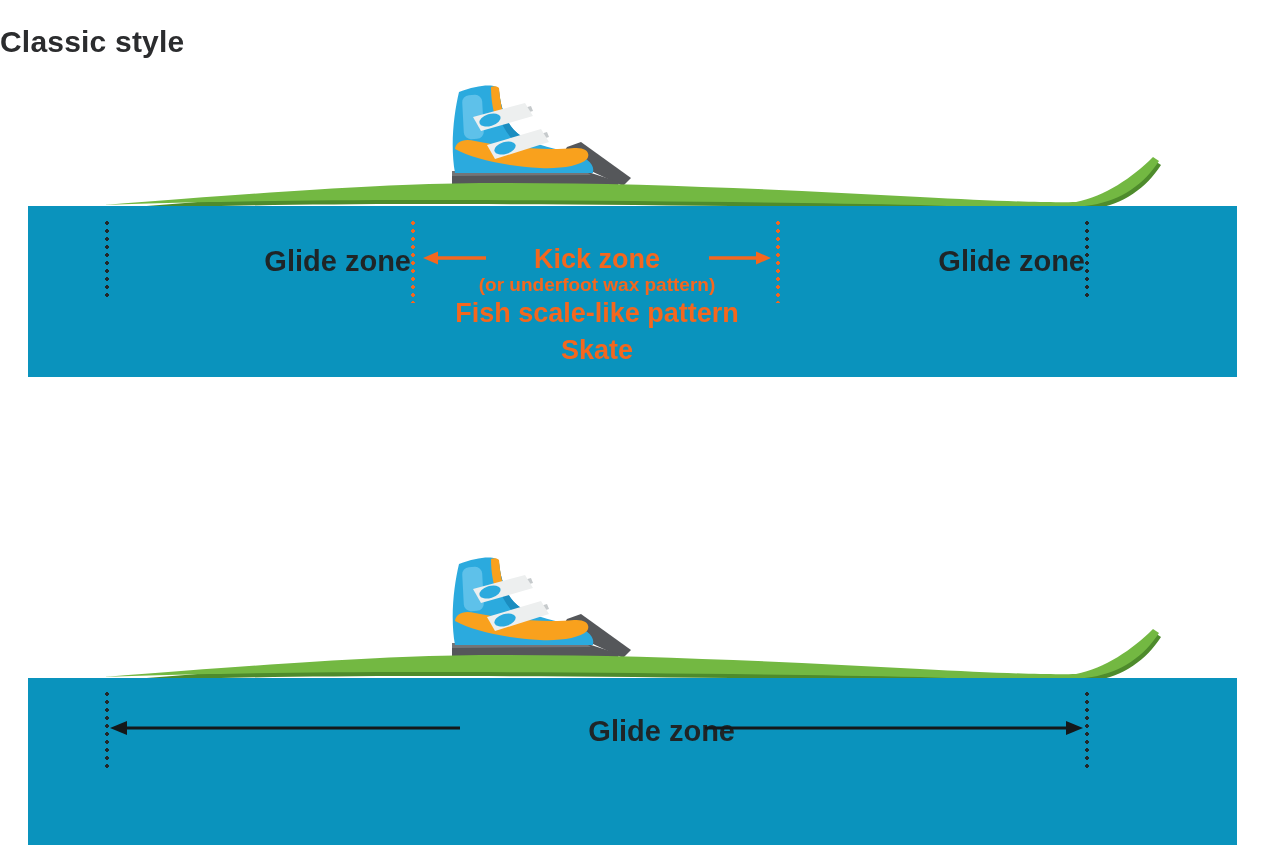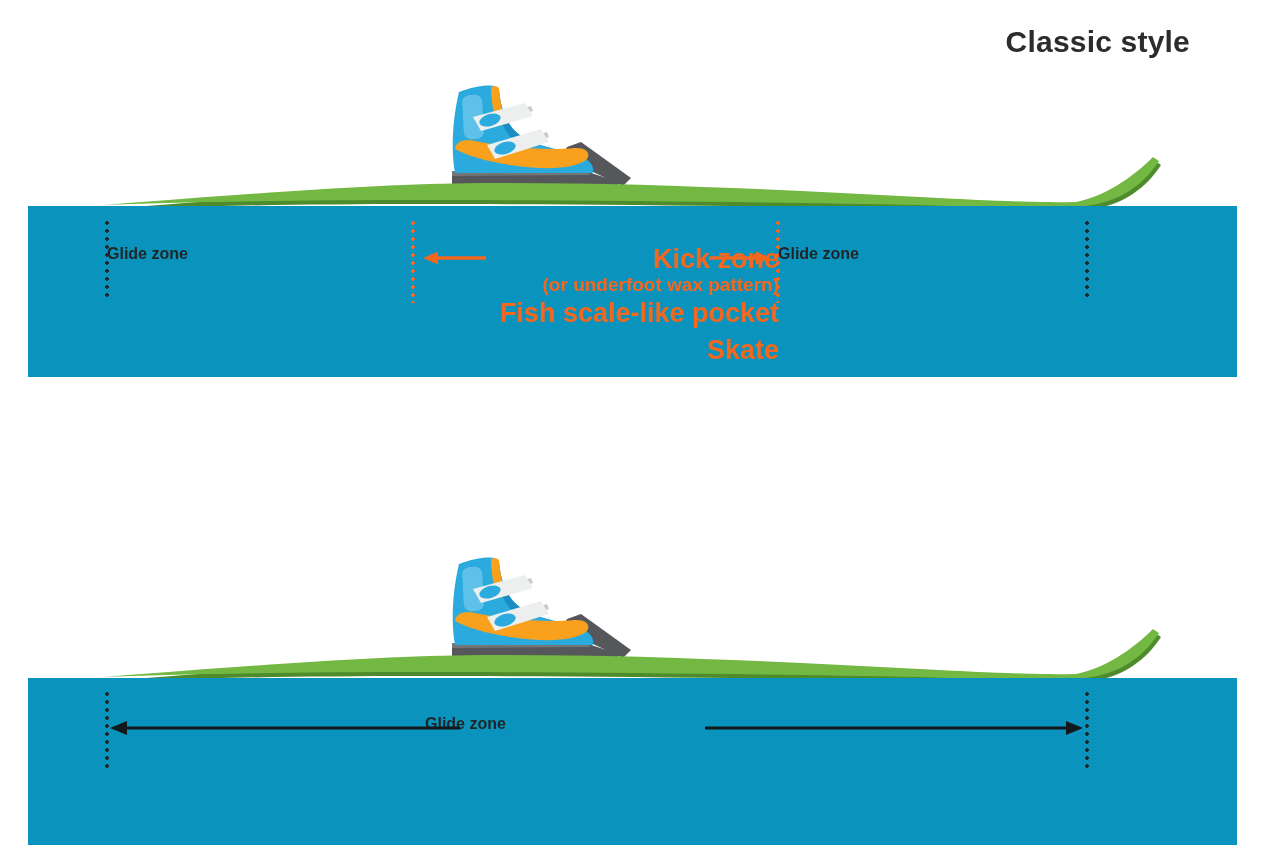--- a/index.html
+++ b/index.html
@@ -2,39 +2,39 @@
 <html><head>
 <meta charset="utf-8">
 <style>
   html,body{margin:0;padding:0;background:#ffffff;}
   #stage{
     position:relative;width:1280px;height:853px;overflow:hidden;background:#ffffff;
     font-family:"Liberation Sans","DejaVu Sans",sans-serif;
   }
   .abs{position:absolute;}
   .section-title{
-    left:0;width:1190px;text-align:right;
+    left:0;width:1190px;text-align:left;
     font-size:30px;font-weight:bold;color:#2b2c2e;letter-spacing:.2px;
   }
   .band{
     left:28px;width:1209px;background:#0a93bd;
   }
   .dotline{
     width:4px;
     background-image:radial-gradient(circle,#22282a 1.6px,transparent 1.9px);
     background-size:4px 8px;background-position:center top;background-repeat:repeat-y;
   }
   .dotline.orange{
     background-image:radial-gradient(circle,#f4671e 1.6px,transparent 1.9px);
   }
   .zone-label{
-    text-align:left;font-size:16px;font-weight:bold;color:#1f2527;
+    text-align:right;font-size:29px;font-weight:bold;color:#1f2527;
   }
   .kick-text{
-    left:387px;width:364px;text-align:right;color:#f4671e;font-weight:bold;
+    left:387px;width:364px;text-align:center;color:#f4671e;font-weight:bold;
   }
   .kick-main{font-size:27px;}
   .kick-sub{font-size:19px;}
   svg{display:block;}
 </style>
 </head>
 <body>
 
 <div id="stage">
 
@@ -94,21 +94,21 @@
       <line x1="63" y1="7" x2="12" y2="7" stroke="#f4671e" stroke-width="3.5"></line>
       <polygon points="0,7 15,0.5 15,13.5" fill="#f4671e"></polygon>
     </svg>
     <svg class="abs" style="left:679px;top:45px" width="64" height="14" viewBox="0 0 64 14">
       <line x1="2" y1="7" x2="52" y2="7" stroke="#f4671e" stroke-width="3.5"></line>
       <polygon points="64,7 49,0.5 49,13.5" fill="#f4671e"></polygon>
     </svg>
 
     <div class="abs kick-text kick-main" style="top:38px">Kick zone</div>
     <div class="abs kick-text kick-sub" style="top:68px">(or underfoot wax pattern)</div>
-    <div class="abs kick-text kick-main" style="top:92px">Fish scale-like pocket</div>
+    <div class="abs kick-text kick-main" style="top:92px">Fish scale-like pattern</div>
     <div class="abs kick-text kick-main" style="top:129px">Skate</div>
   </div>
 
 
   <svg class="abs" style="left:445px;top:557px" width="190" height="100" viewBox="0 0 190 100">
     <use href="#bootGroup"></use>
   </svg>
 
   <svg class="abs" style="left:20px;top:620px" width="1245" height="66" viewBox="0 0 1245 66">
     <use href="#skiGroup"></use>

